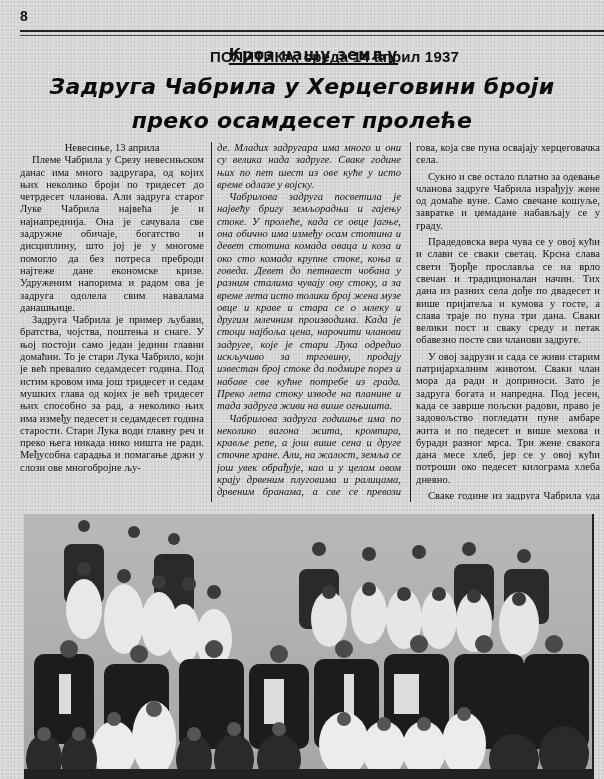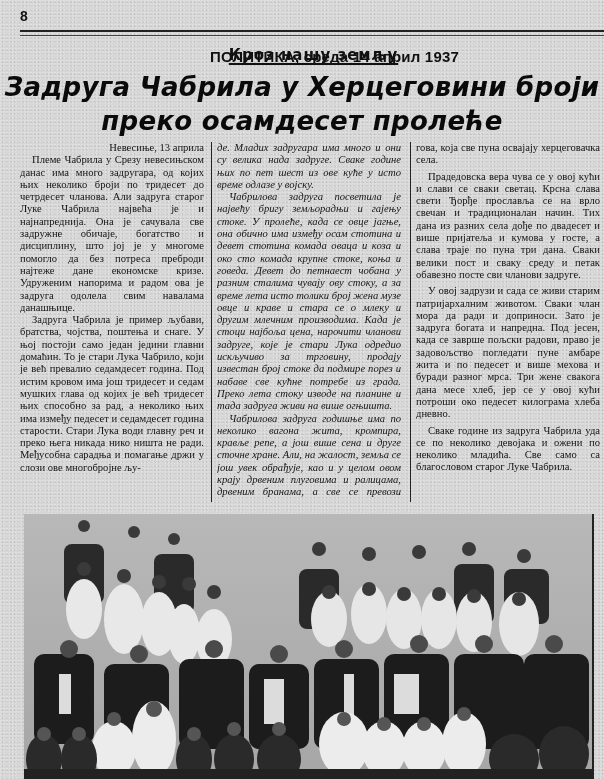--- a/index.html
+++ b/index.html
@@ -30,30 +30,30 @@
   }
   .kicker {
     position: absolute; top: 46px; left: 0; width: 604px; text-align: center;
     font-family: "DejaVu Sans", sans-serif; font-weight: bold; font-size: 15px;
     letter-spacing: 1px;
   }
   .kicker span { text-decoration: underline; text-decoration-thickness: 2px; text-underline-offset: 3px; margin-left: 23px; }
   .headline {
     position: absolute; top: 70px; left: 0; width: 604px; text-align: center;
     font-family: "DejaVu Sans", sans-serif; font-weight: bold; font-style: italic;
-    font-size: 26px; line-height: 34px; letter-spacing: 0.3px; color: #0a0a0a;
+    font-size: 22px; line-height: 34px; letter-spacing: 0.3px; color: #0a0a0a;
   }
   .columns { position: absolute; top: 142px; left: 20px; width: 584px; height: 360px; }
   .col {
     position: absolute; top: 0; width: 184px; height: 358px; overflow: hidden;
     font-family: "Liberation Serif", serif; font-size: 10.6px; line-height: 12.3px;
     text-align: justify; color: #141414;
   }
   .col p { margin: 0; text-indent: 12px; }
-  .col p.dateline { text-align: right; text-indent: 0; }
+  .col p.dateline { text-align: center; text-indent: 0; }
   .col p.sp { margin-top: 4px; }
   .col1 { left: 0; }
   .col2 { left: 197px; font-style: italic; }
   .col3 { left: 396px; }
   .divider { position: absolute; top: 0; width: 1px; height: 360px; background: #222; }
   .div1 { left: 191px; }
   .div2 { left: 390px; }
   .photo {
     position: absolute; top: 514px; left: 24px; width: 568px; height: 265px;
     background: #bdbdbd; overflow: hidden; border-right: 2px solid #222;
@@ -88,20 +88,21 @@
     </div>
     <div class="divider div1"></div>
     <div class="col col2">
       <p style="text-indent:0">де. Младих задругара има много и они су велика нада задруге. Сваке године њих по пет шест из ове куће у исто време одлазе у војску.</p>
       <p>Чабрилова задруга посветила је највећу бригу земљорадњи и гајењу стоке. У пролеће, када се овце јагње, она обично има између осам стотина и девет стотина комада оваца и коза и око сто комада крупне стоке, коња и говеда. Девет до петнаест чобана у разним сталима чувају ову стоку, а за време лета исто толики број жена музе овце и краве и стара се о млеку и другим млечним производима. Када је стоци најбоља цена, нарочити чланови задруге, које је стари Лука одредио искључиво за трговину, продају известан број стоке да подмире порез и набаве све кућне потребе из града. Преко лета стоку изводе на планине и тада задруга живи на више огњишта.</p>
       <p>Чабрилова задруга годишње има по неколико вагона жита, кромпира, кравље репе, а још више сена и друге сточне хране. Али, на жалост, земља се још увек обрађује, као и у целом овом крају дрвеним плуговима и ралицама, дрвеним бранама, а све се превози дрвеним колима која су направљена без иједног гвозденог клинца. Тек у најновије време набављено је неколико гвоздених плу-</p>
     </div>
     <div class="divider div2"></div>
     <div class="col col3">
       <p style="text-indent:0">гова, која све пуна освајају херцеговачка села.</p>
+      <p class="sp">Сукно и све остало платно за одевање чланова задруге Чабрила израђују жене од домаће вуне. Само свечане кошуље, завратке и џемадане набављају се у граду.</p>
       <p class="sp">Прадедовска вера чува се у овој кући и слави се сваки светац. Крсна слава свети Ђорђе прославља се на врло свечан и традиционалан начин. Тих дана из разних села дође по двадесет и више пријатеља и кумова у госте, а слава траје по пуна три дана. Сваки велики пост и сваку среду и петак обавезно посте сви чланови задруге.</p>
       <p class="sp">У овој задрузи и сада се живи старим патријархалним животом. Сваки члан мора да ради и доприноси. Зато је задруга богата и напредна. Под јесен, када се заврше пољски радови, право је задовољство погледати пуне амбаре жита и по педесет и више мехова и буради разног мрса. Три жене свакога дана месе хлеб, јер се у овој кући потроши око педесет килограма хлеба дневно.</p>
       <p class="sp">Сваке године из задруга Чабрила уда се по неколико девојака и ожени по неколико младића. Све само са благословом старог Луке Чабрила.</p>
     </div>
   </div>
 
   <div class="photo">
     <svg width="568" height="265" viewBox="0 0 568 265">
       <defs>
         <linearGradient id="sky" x1="0" y1="0" x2="0" y2="1">

